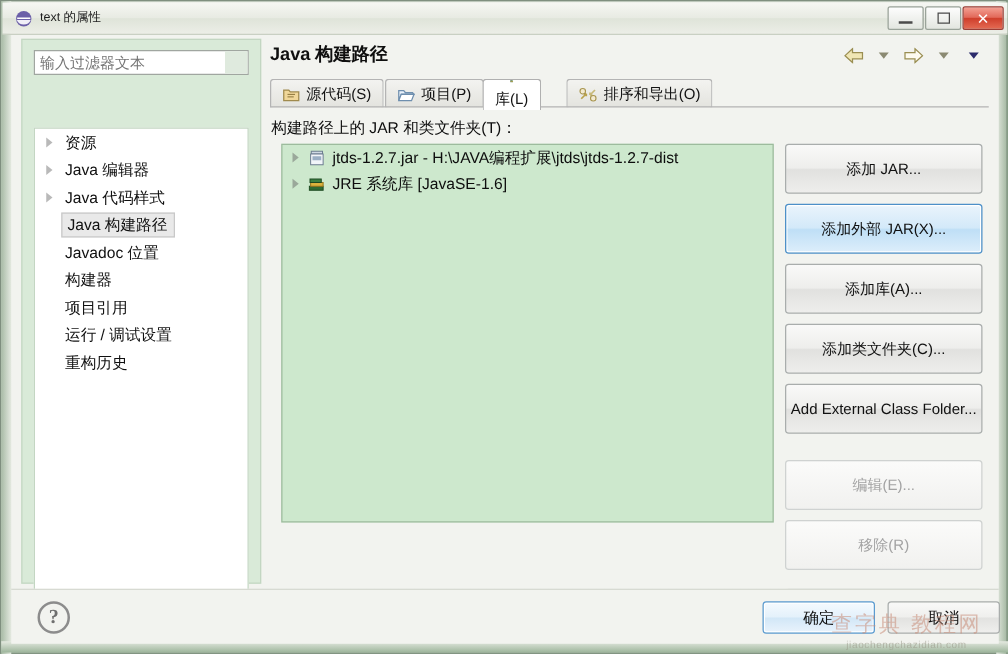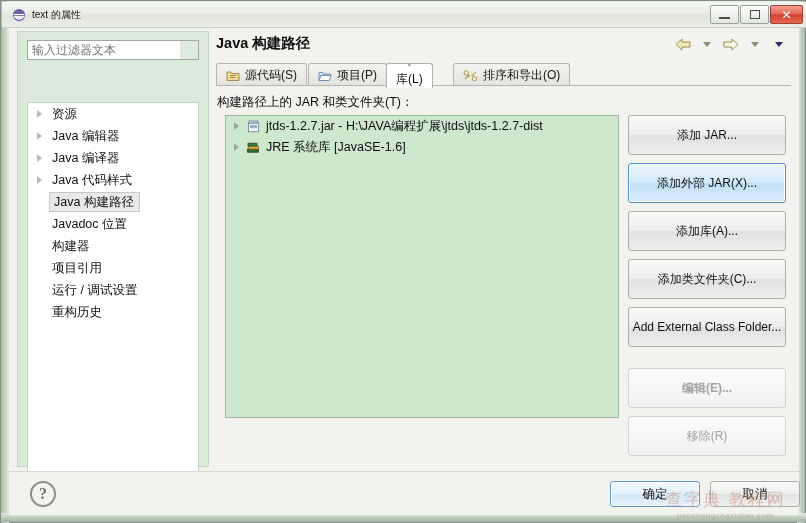--- a/index.html
+++ b/index.html
@@ -221,21 +221,21 @@
   .sbtn.focus {
     border:1px solid #4d90c8;
     background: linear-gradient(180deg,#eaf4fc 0%, #d3e9f9 48%, #bfdff6 52%, #ddeefb 100%);
     box-shadow: inset 0 0 0 1px #ffffff;
   }
   .sbtn.disabled {
     color:#a3a3a3;
     background: linear-gradient(180deg,#fbfbfa,#f1f1ef);
     border-color:#cfd2d1;
   }
-  .sbtn.gap { margin-top:21px;font-weight:bold; }
+  .sbtn.gap { margin-top:21px; }
   .sbtn.gap2 { margin-top:15px; }
 
   
   #footer {
     position:absolute; left:8px; top:470px; width:790px; height:44px;
     background:#f2f3ef;
     border-top:1px solid #d7dad2;
   }
   #help-icon {
     position:absolute; left:21px; top:9px; width:26px; height:26px;
@@ -316,24 +316,20 @@
         <div id="filter-clear"></div>
       </div>
       <div id="tree-box">
         <div class="tree-item">
           <span class="arrow"></span>
           <span class="label">资源</span>
         </div>
         <div class="tree-item">
           <span class="arrow"></span>
           <span class="label">Java 编辑器</span>
-        </div>
-        <div class="tree-item">
-          <span class="arrow"></span>
-          <span class="label">Java 编译器</span>
         </div>
         <div class="tree-item">
           <span class="arrow"></span>
           <span class="label">Java 代码样式</span>
         </div>
         <div class="tree-item selected">
           <span class="label">Java 构建路径</span>
         </div>
         <div class="tree-item">
           <span class="label">Javadoc 位置</span>

